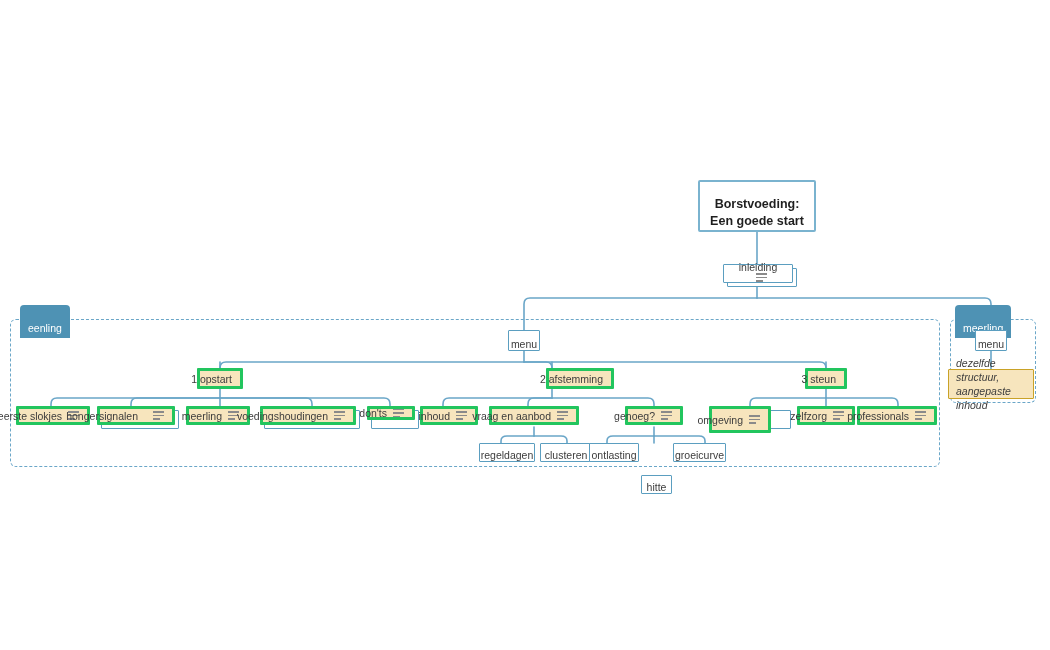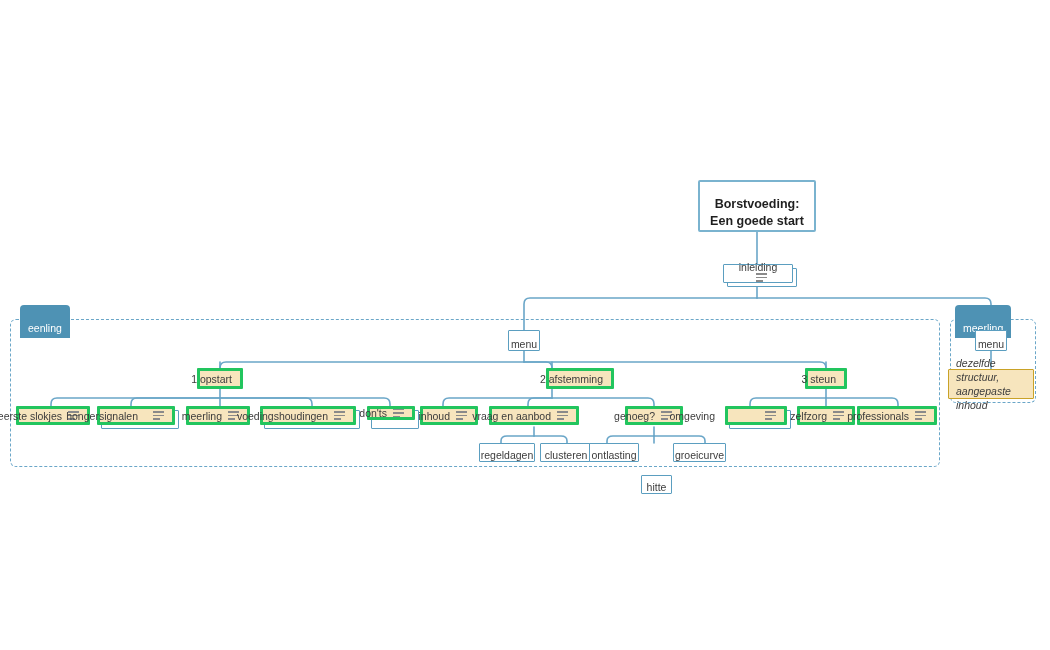--- a/index.html
+++ b/index.html
@@ -297,21 +297,21 @@
     <span class="node-label">ontlasting</span>
   </div>
   <div class="node white" style="left:641px; top:443px; width:31px; height:19px;margin-top:32px;">
     <span class="node-label">hitte</span>
   </div>
   <div class="node white" style="left:673px; top:443px; width:53px; height:19px;">
     <span class="node-label">groeicurve</span>
   </div>
 
   <div class="stack-shadow" style="left:729px; top:410px; width:62px; height:19px;"></div>
-  <div class="node tan" style="left:725px; top:406px; width:62px; height:19px;gap:44px;">
+  <div class="node tan" style="left:709px; top:406px; width:62px; height:27px;">
     <span class="node-label">omgeving</span>
     <span class="notes-icon">
         <i></i>
         <i></i>
         <i></i>
       </span>
   </div>
 
   <div class="node tan" style="left:797px; top:406px; width:58px; height:19px;">
     <span class="node-label">zelfzorg</span>

